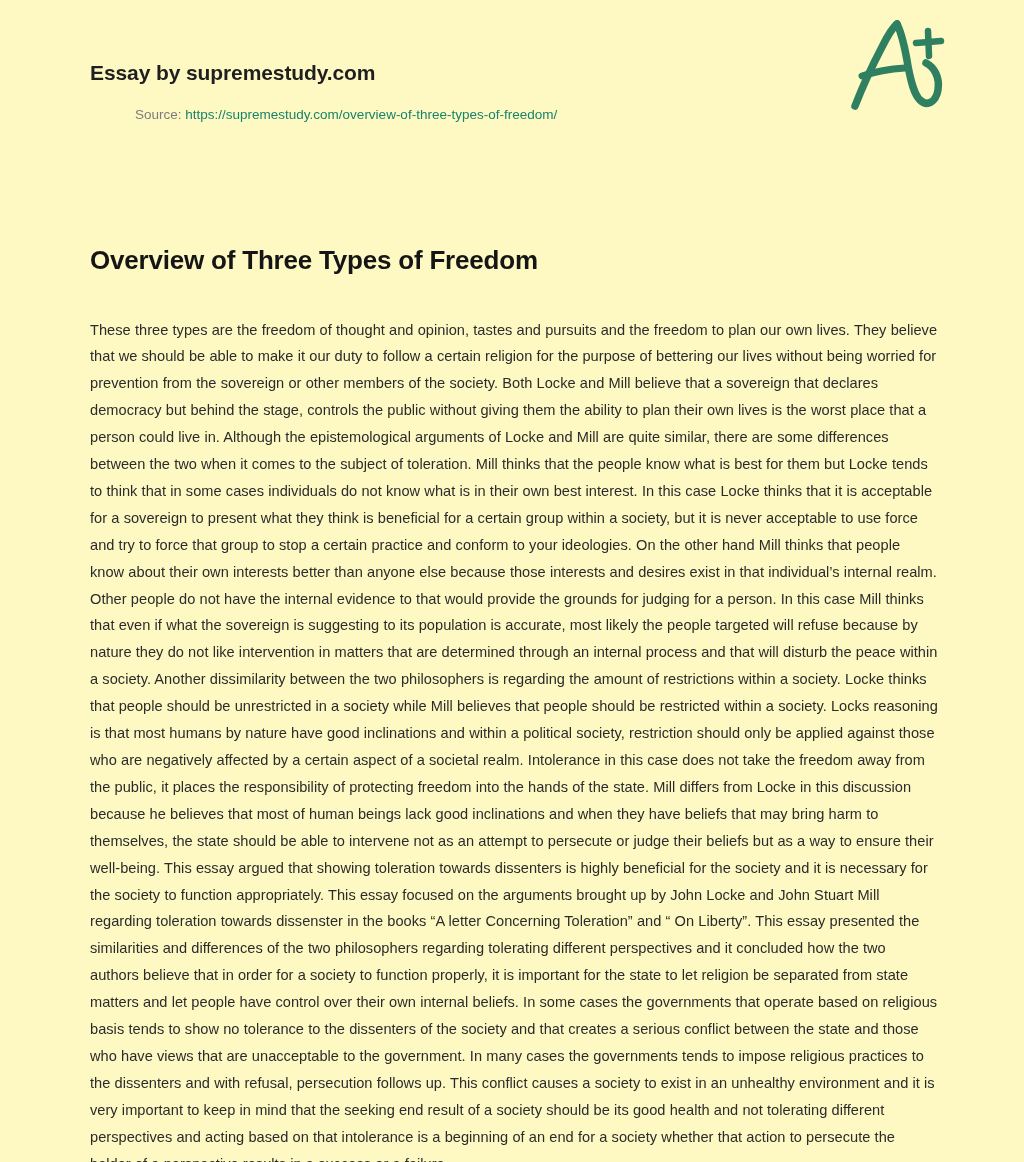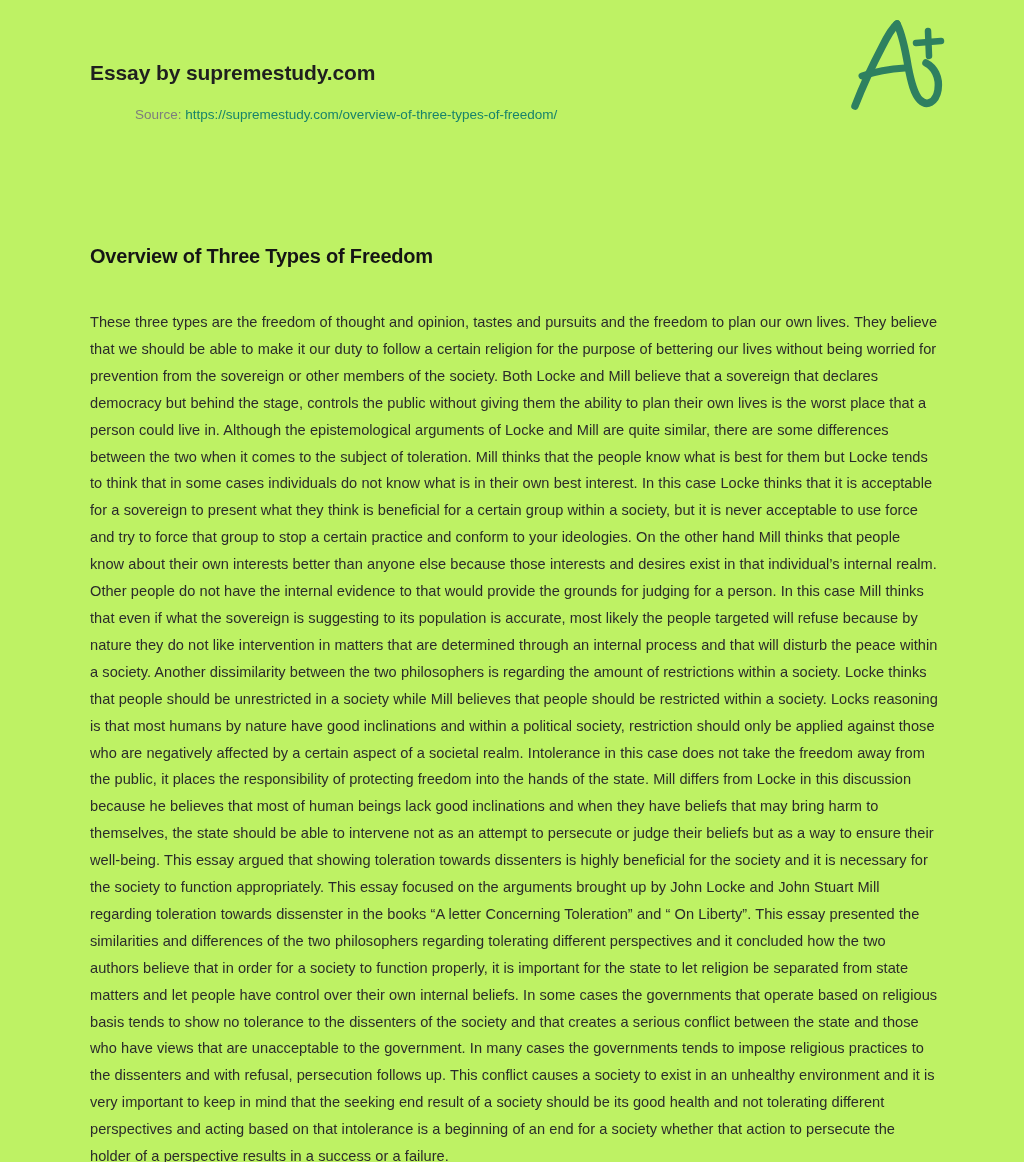--- a/index.html
+++ b/index.html
@@ -12,21 +12,21 @@
     background: #fdf8f0;
     font-family: "Liberation Sans", sans-serif;
     color: #1c1c1c;
     overflow: hidden;
   }
 
   .page {
     position: relative;
     width: 1024px;
     height: 1162px;
-    background: #bef264;
+    background: #fef9c3;
     box-sizing: border-box;
   }
 
   
   .header {
     position: absolute;
     left: 90px;
     top: 60px;
     right: 72px;
     height: 120px;
@@ -81,21 +81,21 @@
 
   
   .article {
     position: absolute;
     left: 90px;
     top: 244px;
     width: 848px;
   }
 
   .article-title {
-    font-size: 20px;
+    font-size: 26px;
     font-weight: 700;
     letter-spacing: -0.2px;
     color: #151515;
     line-height: 1.25;
     margin: 0;
   }
 
   .article-body {
     margin-top: 40px;
     font-size: 14.6px;

